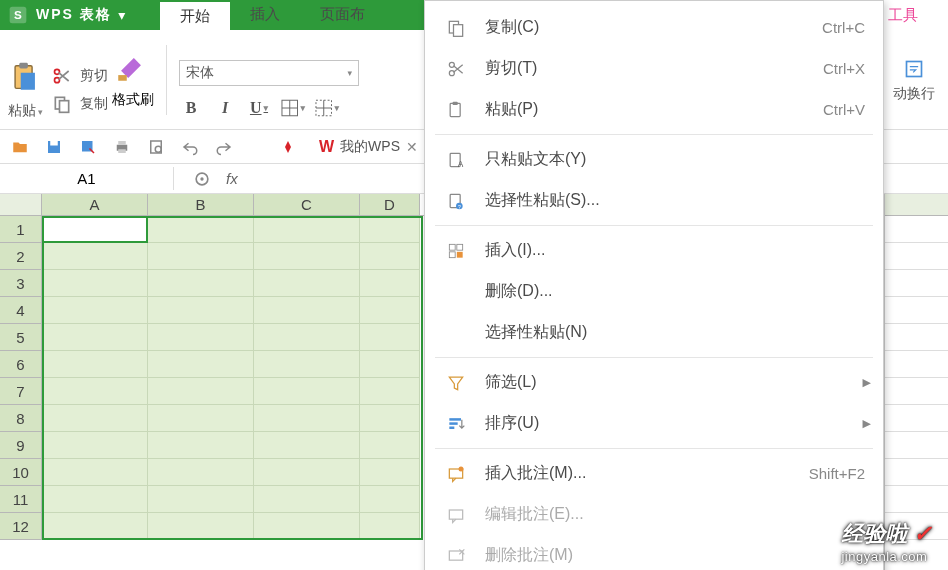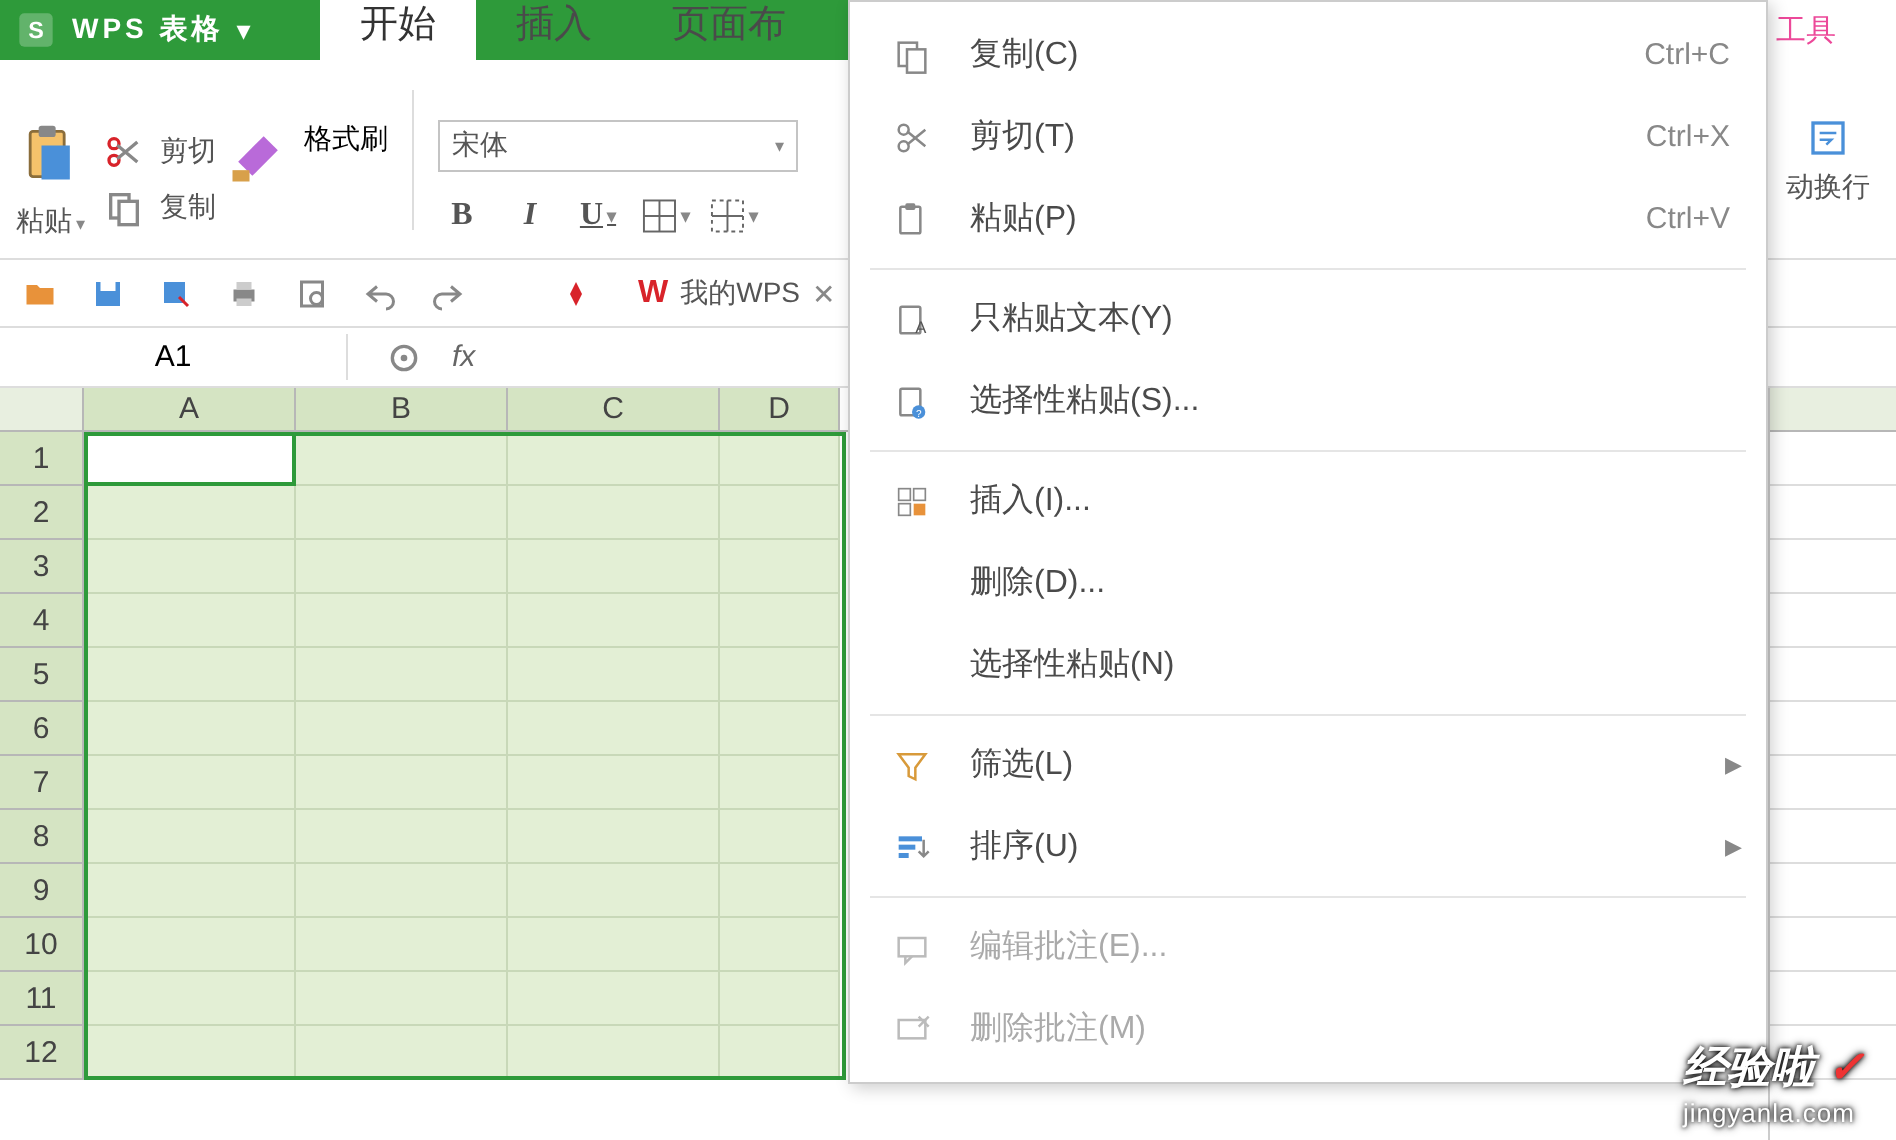--- a/index.html
+++ b/index.html
@@ -4,35 +4,35 @@
 <style>
 * { box-sizing: border-box; margin: 0; padding: 0; font-family: "Microsoft YaHei", sans-serif; }
 body { width: 948px; height: 570px; background: #fff; overflow: hidden; position: relative; }
 
 .title-bar { height: 30px; background: #2e9a3a; display: flex; align-items: center; color: #fff; font-size: 14px; }
 .app-logo { width: 28px; height: 28px; display: flex; align-items: center; justify-content: center; margin-left: 4px; }
 .app-logo svg { width: 20px; height: 20px; }
 .app-title { font-weight: bold; margin-left: 4px; letter-spacing: 2px; }
 .title-dd { width: 20px; text-align: center; }
 
-.tabs { position: absolute; top: 0; left: 160px; height: 30px; display: flex; align-items: flex-end; font-size: 19px; color: #4a4a4a; }
+.tabs { position: absolute; top: 0; left: 160px; height: 30px; display: flex; align-items: flex-start; font-size: 15px; color: #4a4a4a; }
 .tab { padding: 5px 20px 5px 20px; cursor: pointer; }
 .tab.active { background: #fff; border-top: 2px solid #2e9a3a; color: #333; }
 .tab-cut { padding-right: 6px; }
 
 .ribbon { height: 100px; border-bottom: 1px solid #ddd; display: flex; align-items: center; padding: 4px 8px; gap: 4px; }
 .rb-group { display: flex; flex-direction: column; gap: 4px; font-size: 14px; color: #555; margin-top: 21px; }
 .rb-row { display: flex; align-items: center; gap: 6px; }
 .icon24 { width: 24px; height: 24px; display: inline-flex; align-items: center; justify-content: center; }
 .icon24 svg { width: 20px; height: 20px; }
 .big-icon { width: 38px; height: 38px; }
 .big-icon svg { width: 34px; height: 34px; }
 .rb-lbl { font-size: 14px; }
 .rb-sep { width: 1px; height: 70px; background: #ddd; margin: 0 8px; }
-.format-brush { display: flex; flex-direction: row; gap: 2px; }
+.format-brush { display: flex; flex-direction: column; align-items: center; gap: 2px; }
 .font-sel { border: 1px solid #c4c4c4; height: 26px; width: 180px; font-size: 14px; padding: 0 6px; display: flex; align-items: center; justify-content: space-between; background: #fff; }
 .font-btns { display: flex; gap: 10px; align-items: center; margin-top: 6px; }
 .font-btn { width: 24px; height: 24px; display: flex; align-items: center; justify-content: center; font-size: 16px; font-weight: bold; color: #555; cursor: pointer; }
 .dd-car { font-size: 9px; color: #888; margin-left: 2px; }
 
 .qat { height: 34px; border-bottom: 1px solid #ddd; display: flex; align-items: center; gap: 10px; padding: 0 8px; }
 .qat .icon24 svg { width: 18px; height: 18px; }
 .doc-tab { display: flex; align-items: center; gap: 6px; font-size: 14px; color: #555; border: 1px solid transparent; padding: 2px 8px; }
 .doc-tab .wlogo { color: #d8232a; font-weight: bold; font-size: 16px; }
 .doc-close { color: #888; font-size: 14px; }
@@ -442,20 +442,31 @@
           <rect x="4" y="5" width="14" height="3" fill="#4a90d9"></rect>
           <rect x="4" y="10" width="10" height="3" fill="#4a90d9"></rect>
           <rect x="4" y="15" width="6" height="3" fill="#4a90d9"></rect>
           <path d="M19 7 V17 M16 14 L19 17 L22 14" fill="none" stroke="#888" stroke-width="1.5"></path>
         </svg>
       </span>
     <span class="ctx-label">排序(U)</span>
     <span class="ctx-arrow">▶</span>
   </div>
   <div class="ctx-sep"></div>
+  <div class="ctx-item">
+    <span class="ctx-icon">
+        <svg viewBox="0 0 24 24">
+          <rect x="4" y="6" width="16" height="11" fill="none" stroke="#d89a3a" stroke-width="1.5"></rect>
+          <path d="M8 17 L8 21 L12 17" fill="none" stroke="#d89a3a" stroke-width="1.5"></path>
+          <circle cx="18" cy="6" r="3" fill="#e8923a"></circle>
+        </svg>
+      </span>
+    <span class="ctx-label">插入批注(M)...</span>
+    <span class="ctx-shortcut">Shift+F2</span>
+  </div>
   <div class="ctx-item disabled">
     <span class="ctx-icon">
         <svg viewBox="0 0 24 24">
           <rect x="4" y="6" width="16" height="11" fill="none" stroke="#bbb" stroke-width="1.5"></rect>
           <path d="M8 17 L8 21 L12 17" fill="none" stroke="#bbb" stroke-width="1.5"></path>
         </svg>
       </span>
     <span class="ctx-label">编辑批注(E)...</span>
   </div>
   <div class="ctx-item disabled">

